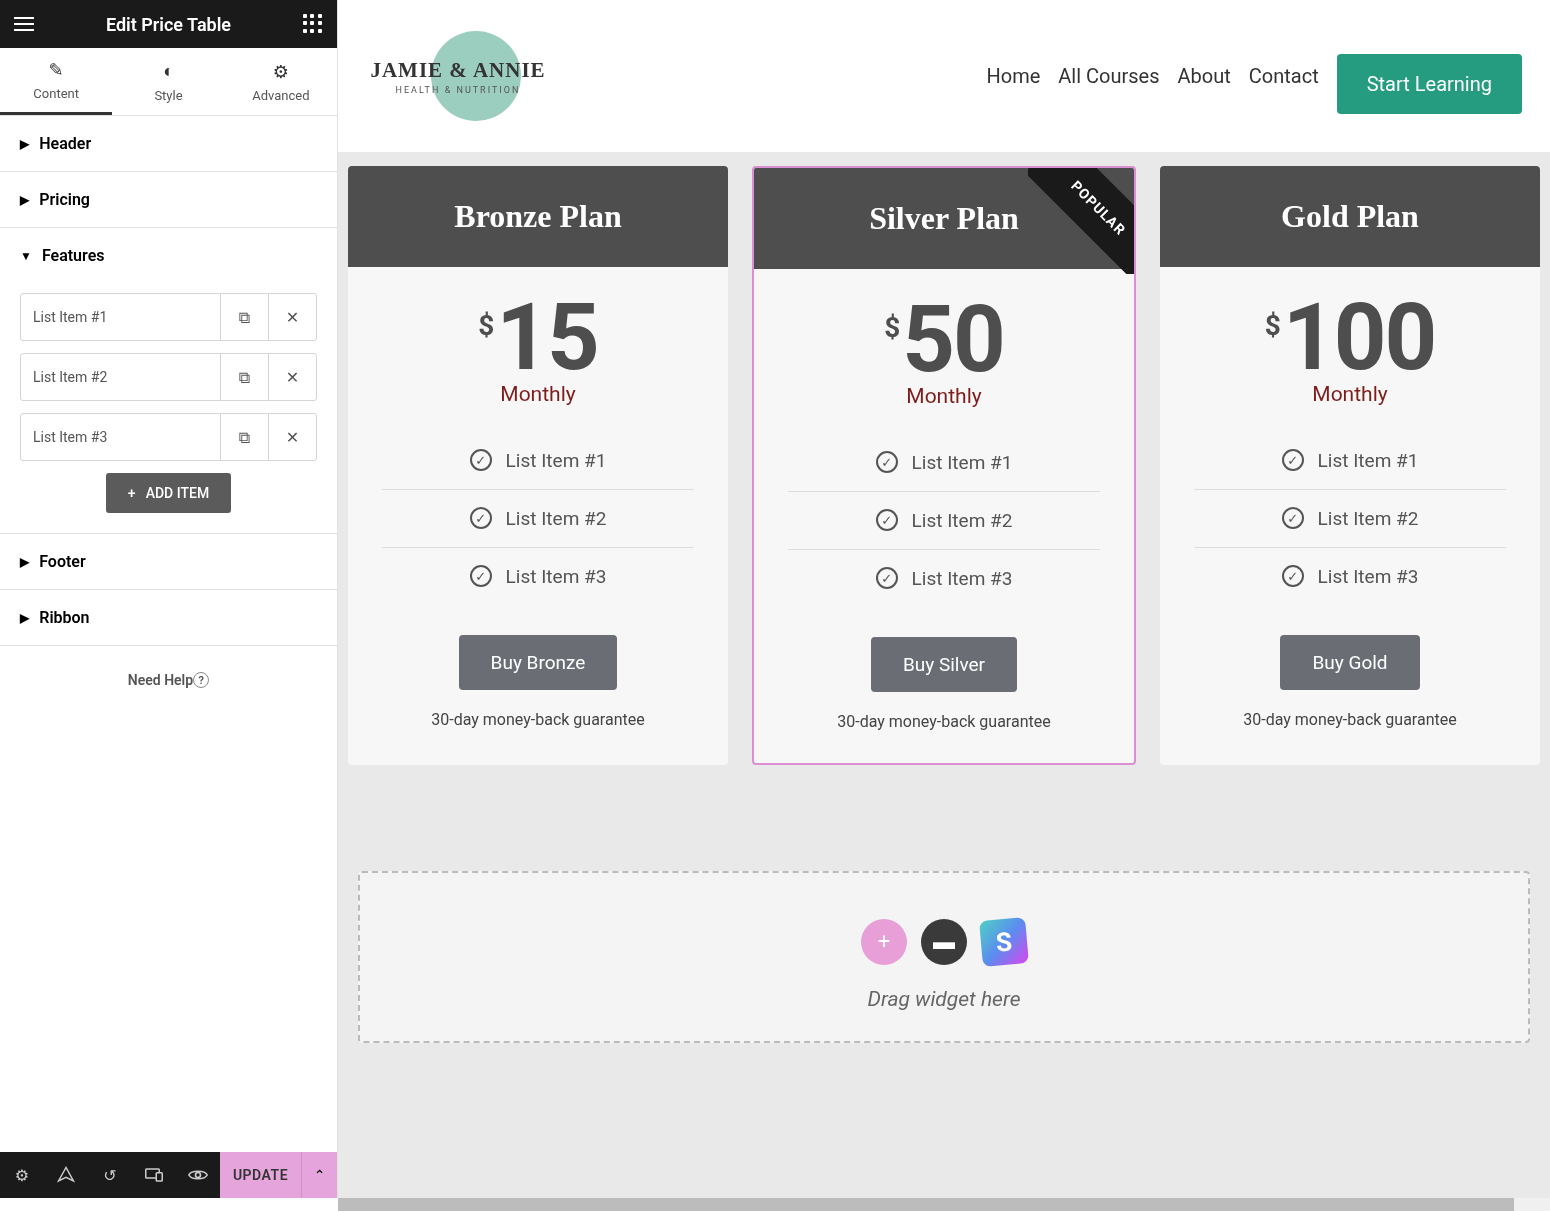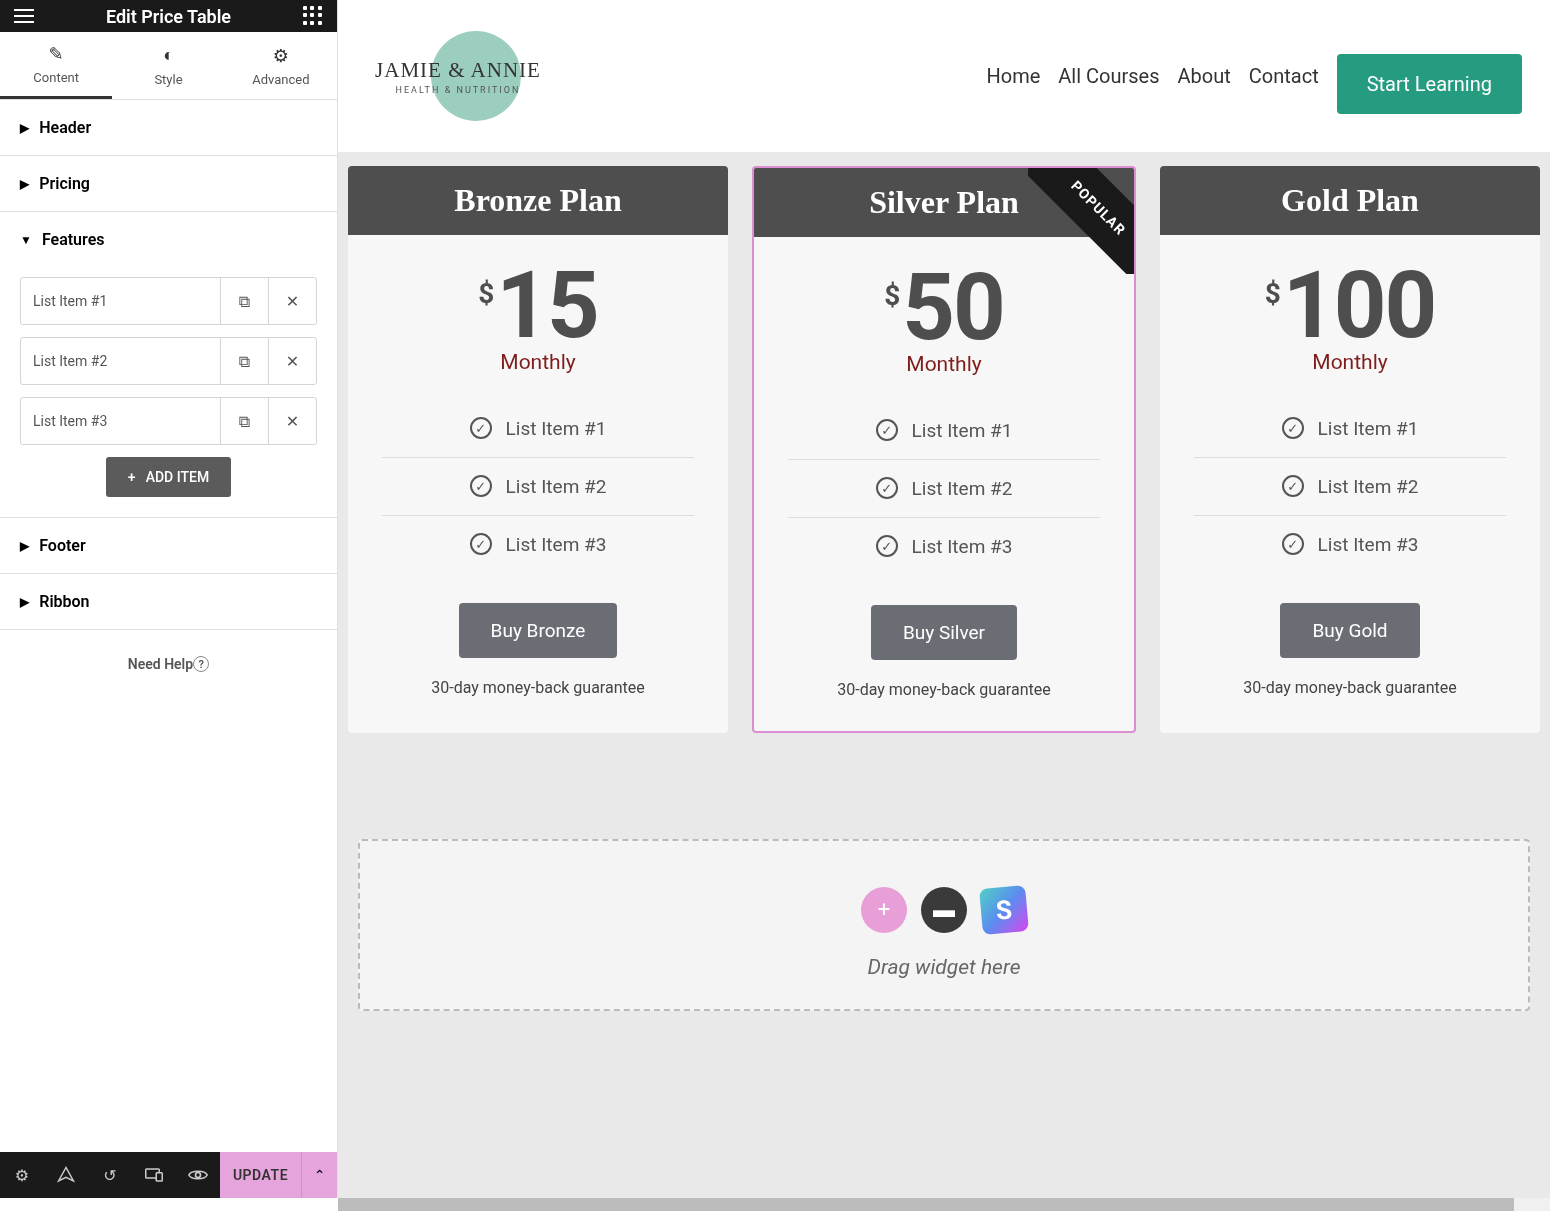--- a/index.html
+++ b/index.html
@@ -1,20 +1,20 @@
 <!DOCTYPE html>
 <html><head>
 <meta charset="utf-8">
 <style>
 * { margin: 0; padding: 0; box-sizing: border-box; font-family: -apple-system, BlinkMacSystemFont, "Segoe UI", Roboto, sans-serif; }
 body { width: 1550px; height: 1211px; background: #fff; overflow: hidden; position: relative; }
 
 
 .sidebar { position: absolute; left: 0; top: 0; width: 338px; height: 1198px; background: #fff; border-right: 1px solid #e0e0e0; display: flex; flex-direction: column; }
-.sidebar-header { height: 32px; background: #1a1a1a; color: #fff; display: flex; align-items: center; justify-content: space-between; padding: 0 14px; }
+.sidebar-header { height: 48px; background: #1a1a1a; color: #fff; display: flex; align-items: center; justify-content: space-between; padding: 0 14px; }
 .hamburger-icon { display: flex; flex-direction: column; gap: 4px; cursor: pointer; }
 .hamburger-icon span { width: 20px; height: 2px; background: #fff; }
 .sidebar-title { font-size: 18px; font-weight: 600; }
 .dots-icon { width: 20px; height: 20px; display: grid; grid-template-columns: repeat(3, 1fr); gap: 2px; cursor: pointer; }
 .dots-icon span { width: 4px; height: 4px; background: #fff; border-radius: 1px; }
 
 .tabs { display: flex; height: 68px; border-bottom: 1px solid #e0e0e0; }
 .tab { flex: 1; display: flex; flex-direction: column; align-items: center; justify-content: center; gap: 6px; cursor: pointer; font-size: 13px; color: #555; }
 .tab.active { border-bottom: 3px solid #333; }
 .tab-icon { font-size: 18px; color: #333; }
@@ -40,30 +40,30 @@
 
 
 .collapse-handle { position: absolute; left: 338px; top: 592px; width: 14px; height: 40px; background: #fff; border: 1px solid #ddd; border-left: none; border-radius: 0 4px 4px 0; display: flex; align-items: center; justify-content: center; font-size: 12px; color: #888; cursor: pointer; }
 
 
 .canvas { position: absolute; left: 338px; top: 0; right: 0; height: 1198px; background: #e9e9e9; overflow: hidden; }
 .site-header { height: 152px; background: #fff; display: flex; align-items: center; padding: 0 28px 0 20px; }
 .logo { width: 200px; height: 100px; position: relative; display: flex; align-items: center; justify-content: center; }
 .logo-circle { position: absolute; width: 90px; height: 90px; background: #8bc5b5; border-radius: 50%; left: 73px; top: 5px; opacity: 0.85; }
 .logo-text { position: relative; z-index: 1; text-align: center; }
-.logo-main { font-family: Georgia, serif; font-size: 21px; letter-spacing: 1px; color: #333; font-weight: 400; }
+.logo-main { font-family: Georgia, serif; font-size: 21px; letter-spacing: 1px; color: #333; font-weight: 700; }
 .logo-sub { font-size: 9px; letter-spacing: 2px; color: #555; margin-top: 2px; }
 .nav { margin-left: auto; display: flex; align-items: center; gap: 18px; }
 .nav-link { font-size: 20px; color: #333; cursor: pointer; }
 .cta { background: #259b80; color: #fff; padding: 18px 30px; border-radius: 4px; font-size: 20px; cursor: pointer; margin-top: 16px; }
 
 .cards { display: flex; gap: 24px; padding: 14px 10px 0 10px; }
 .card { flex: 1; background: #f7f7f7; border-radius: 4px; overflow: hidden; position: relative; min-width: 0; }
 .card.selected { border: 2px solid #d98fd1; }
-.card-header { background: #4e4e4e; color: #fff; text-align: center; padding: 16px 0; font-family: Georgia, serif; font-size: 32px; font-weight: 600; }
+.card-header { background: #4e4e4e; color: #fff; text-align: center; padding: 32px 0; font-family: Georgia, serif; font-size: 32px; font-weight: 600; }
 .ribbon { position: absolute; top: 0; right: 0; width: 106px; height: 106px; overflow: hidden; }
 .ribbon-band { position: absolute; width: 155px; background: #1a1a1a; color: #fff; font-size: 14px; font-weight: 700; letter-spacing: 1px; text-align: center; padding: 19px 0; transform: rotate(45deg); top: 13px; right: -42px; }
 .card-price { text-align: center; padding: 30px 0 6px; }
 .price-line { display: flex; align-items: flex-start; justify-content: center; }
 .currency { font-size: 28px; font-weight: 700; color: #4e4e4e; margin-top: 12px; margin-right: 2px; }
 .amount { font-size: 92px; font-weight: 700; color: #4e4e4e; line-height: 0.9; letter-spacing: -2px; }
 .period { font-size: 21px; color: #7f1d1d; margin-top: 2px; }
 .features-list { padding: 20px 34px; }
 .feature-row { display: flex; align-items: center; justify-content: center; gap: 14px; padding: 17px 0; border-bottom: 1px solid #ddd; font-size: 19px; color: #555; }
 .feature-row:last-child { border-bottom: none; }

